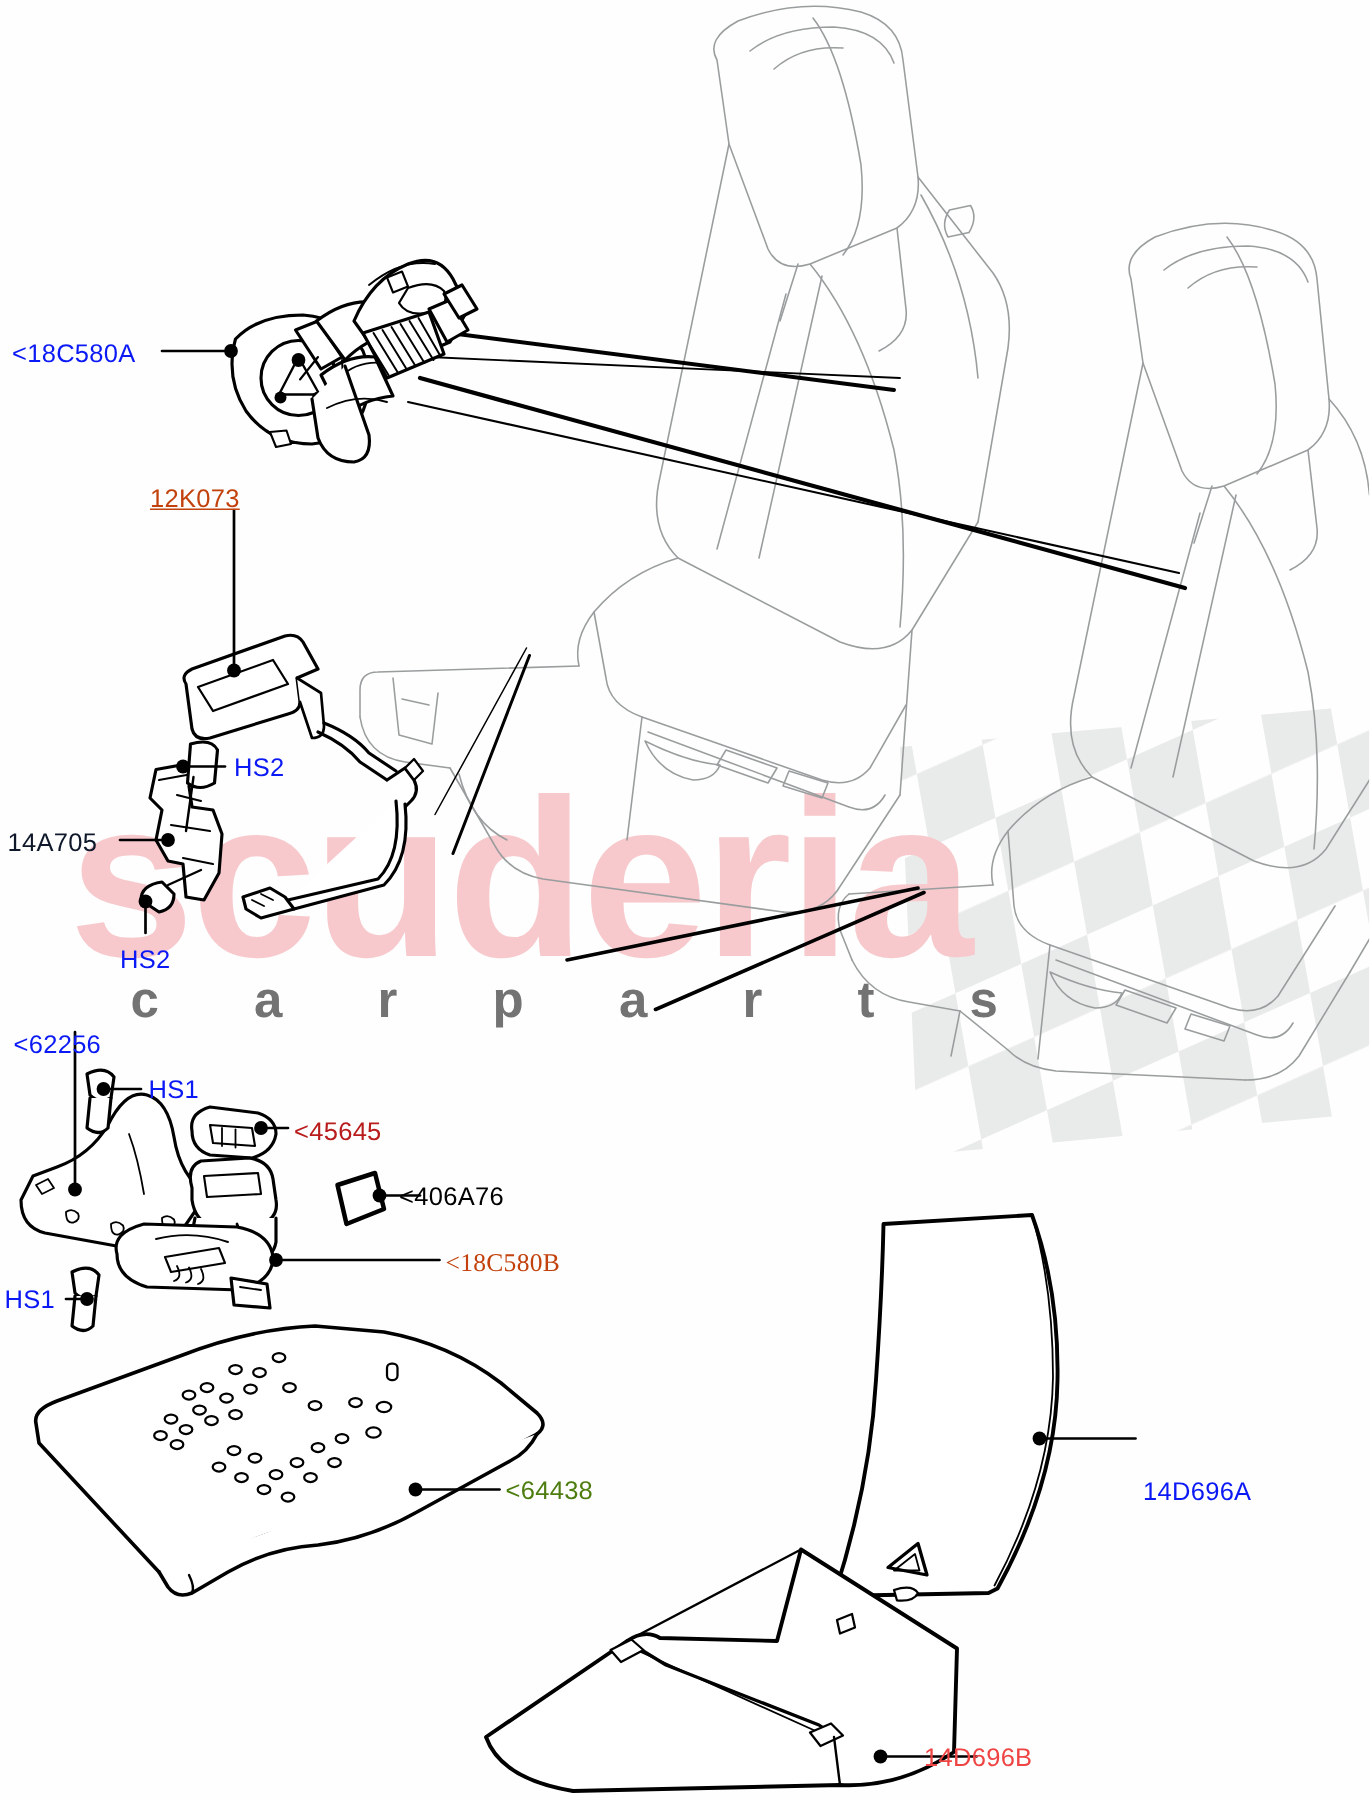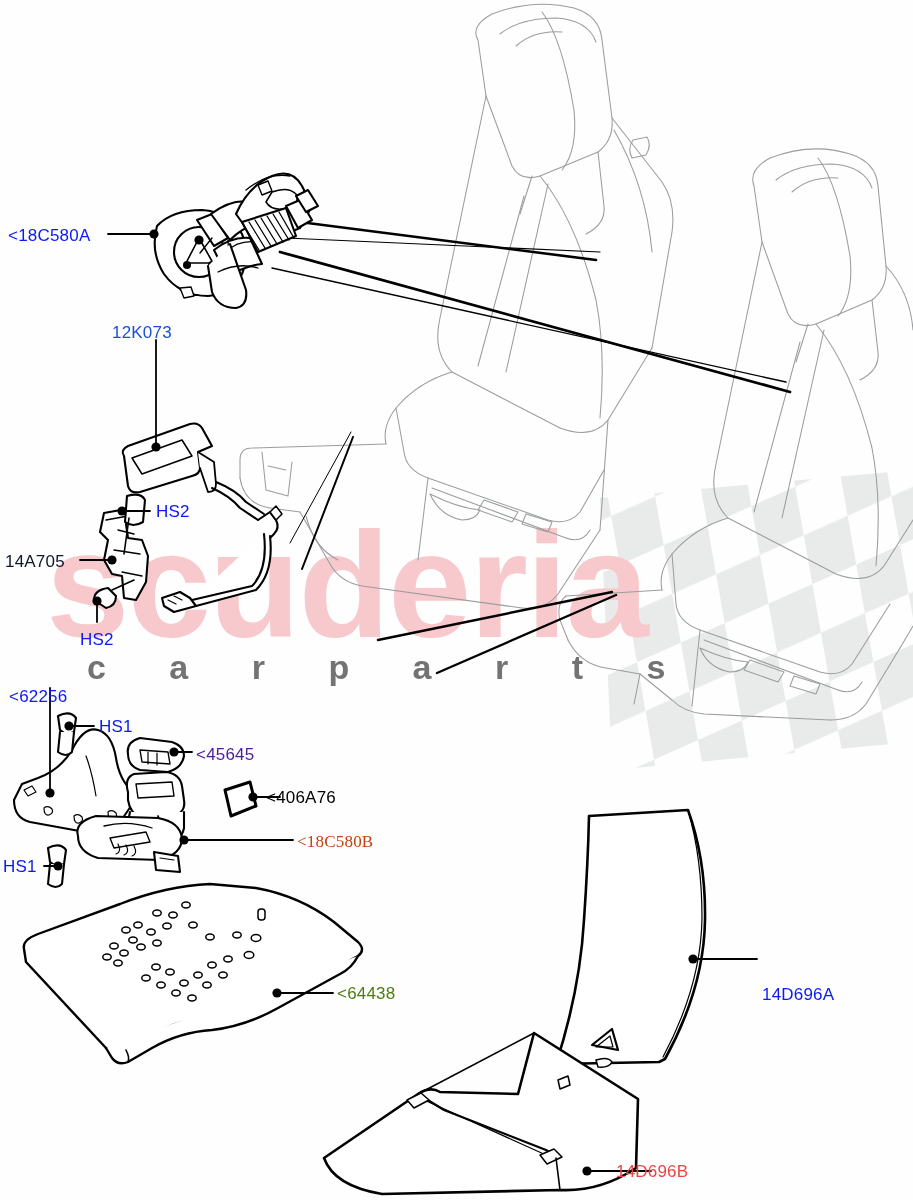--- a/index.html
+++ b/index.html
@@ -312,27 +312,27 @@
       <circle cx="184" cy="840" r="4.6"></circle>
       <circle cx="58" cy="866" r="4.6"></circle>
       <circle cx="277" cy="993" r="4.6"></circle>
       <circle cx="693" cy="959" r="4.6"></circle>
       <circle cx="587" cy="1171" r="4.6"></circle>
     </g>
   </svg>
 
   <div id="labels">
       <div class="lbl" style="left: 8px; top: 227px; color: rgb(11, 25, 245);">&lt;18C580A</div>
-      <div class="lbl" style="left: 112px; top: 324px; color: #1d4ed8;">12K073</div>
+      <div class="lbl" style="left: 100px; top: 324px; color: #c2410c; text-decoration: underline;">12K073</div>
       <div class="lbl" style="left: 156px; top: 503px; color: rgb(11, 25, 245);">HS2</div>
       <div class="lbl" style="left: 5px; top: 553px; color: #0f172a;">14A705</div>
       <div class="lbl" style="left: 80px; top: 631px; color: rgb(11, 25, 245);">HS2</div>
       <div class="lbl" style="left: 9px; top: 671px; color: rgb(11, 25, 245); margin-top: 17px;">&lt;62256</div>
       <div class="lbl" style="left: 99px; top: 718px; color: rgb(11, 25, 245);">HS1</div>
-      <div class="lbl" style="left: 196px; top: 746px; color: #4c1d95; text-align: center;">&lt;45645</div>
+      <div class="lbl" style="left: 196px; top: 746px; color: #b91c1c; text-align: center;">&lt;45645</div>
       <div class="lbl" style="left: 266px; top: 789px; color: #000000;">&lt;406A76</div>
       <div class="lbl" style="left: 297px; top: 833px; color: #c2410c; font-family: Liberation Serif, serif;">&lt;18C580B</div>
       <div class="lbl" style="left: 3px; top: 858px; color: rgb(11, 25, 245);">HS1</div>
       <div class="lbl" style="left: 337px; top: 985px; color: #4d7c0f;">&lt;64438</div>
       <div class="lbl" style="left: 762px; top: 951px; color: rgb(11, 25, 245); margin-top: 35px;">14D696A</div>
       <div class="lbl" style="left: 616px; top: 1163px; color: #ef4444;">14D696B</div>
     </div>
 
 </div>
 

